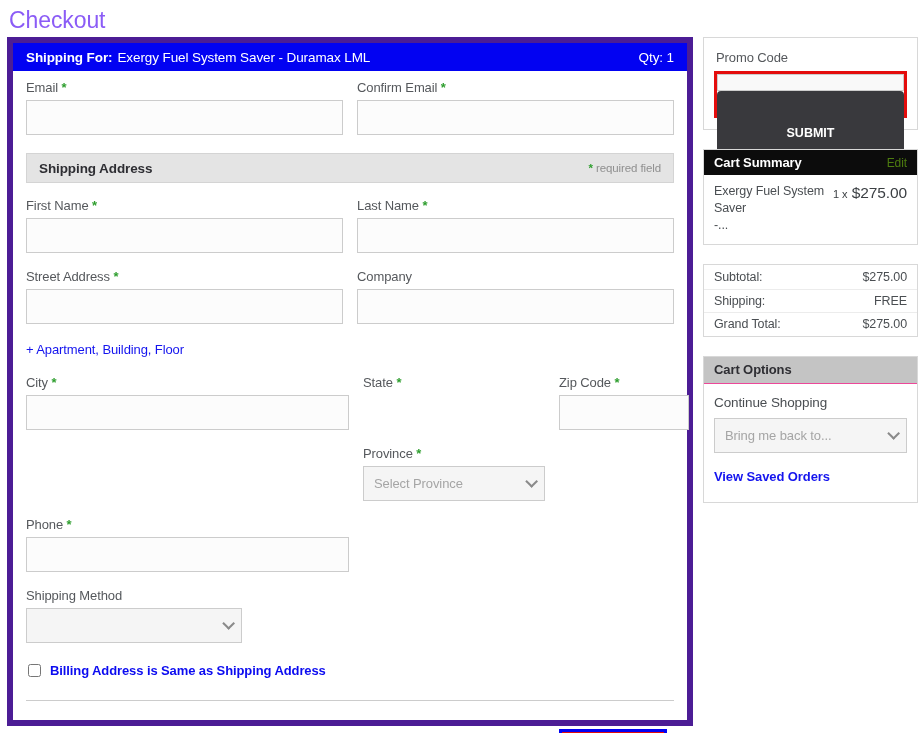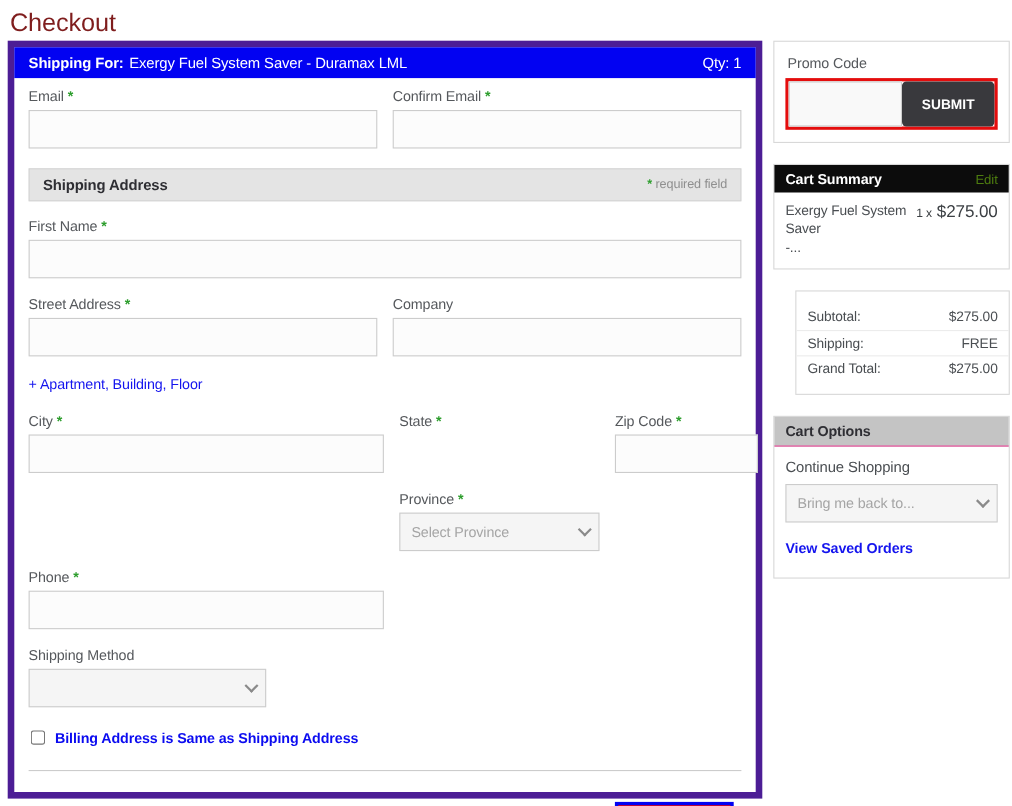--- a/index.html
+++ b/index.html
@@ -7,21 +7,21 @@
   body {
     font-family: "Liberation Sans", sans-serif;
     background: #ffffff;
     color: #55585c;
     letter-spacing: -0.1px;
   }
   .page { padding: 0 7px; }
   h1.page-title {
     font-size: 23px;
     font-weight: 500;
-    color: #7f1d1d;
+    color: #8b5cf6;
     padding: 7px 2px 0 2px;
     height: 37px;
   }
   .layout { display: flex; gap: 10px; align-items: flex-start; }
 
   
   .main-panel {
     width: 686px;
     height: 689px;
     border: 6px solid #4c1d95;
@@ -141,20 +141,21 @@
   
   .sidebar { width: 215px; display: flex; flex-direction: column; gap: 19px; }
   .side-box { border: 1px solid #d8d8d8; background: #fff; }
 
   .promo-box { padding: 10px 10px 11px 10px; height: 93px; }
   .promo-label { font-size: 13px; color: #55585c; margin: 2px 0 6px 2px; }
   .promo-row {
     border: 3px solid #e40d0d;
     display: flex;
     height: 47px;
+    flex-direction: column;
   }
   .promo-input {
     flex: 1 1 auto;
     min-width: 0;
     border: 1px solid #cccccc;
     background: #f9f9f9;
     font-family: "Liberation Sans", sans-serif;
     font-size: 13px;
     padding: 0 6px;
   }
@@ -196,21 +197,21 @@
   .total-row {
     display: flex;
     justify-content: space-between;
     align-items: center;
     padding: 0 10px;
     height: 23px;
     font-size: 12.5px;
     color: #4a4e52;
   }
   .total-row + .total-row { border-top: 1px solid #ececec; }
-  .totals-pad { padding: 12px 0; margin-left: 20px; }
+  .totals-pad { padding: 1px 0; }
 
   .box-header-gray {
     background: #c4c4c4;
     border-bottom: 1px solid #ec4899;
     height: 27px;
     display: flex;
     align-items: center;
     padding: 0 10px;
     font-size: 13px;
     font-weight: bold;
@@ -252,20 +253,24 @@
         
         <div class="section-bar">
           <span class="sec-title">Shipping Address</span>
           <span class="req-note"><span class="req">*</span> <span>required field</span></span>
         </div>
 
         
         <div class="row">
           <div class="field half">
             <label><span>First Name</span> <span class="req">*</span></label>
+            <input class="text-input" type="text" value="" style="">
+          </div>
+          <div class="field half">
+            <label><span>Last Name</span> <span class="req">*</span></label>
             <input class="text-input" type="text" value="" style="">
           </div>
         </div>
 
         
         <div class="row">
           <div class="field half">
             <label><span>Street Address</span> <span class="req">*</span></label>
             <input class="text-input" type="text" value="" style="">
           </div>

